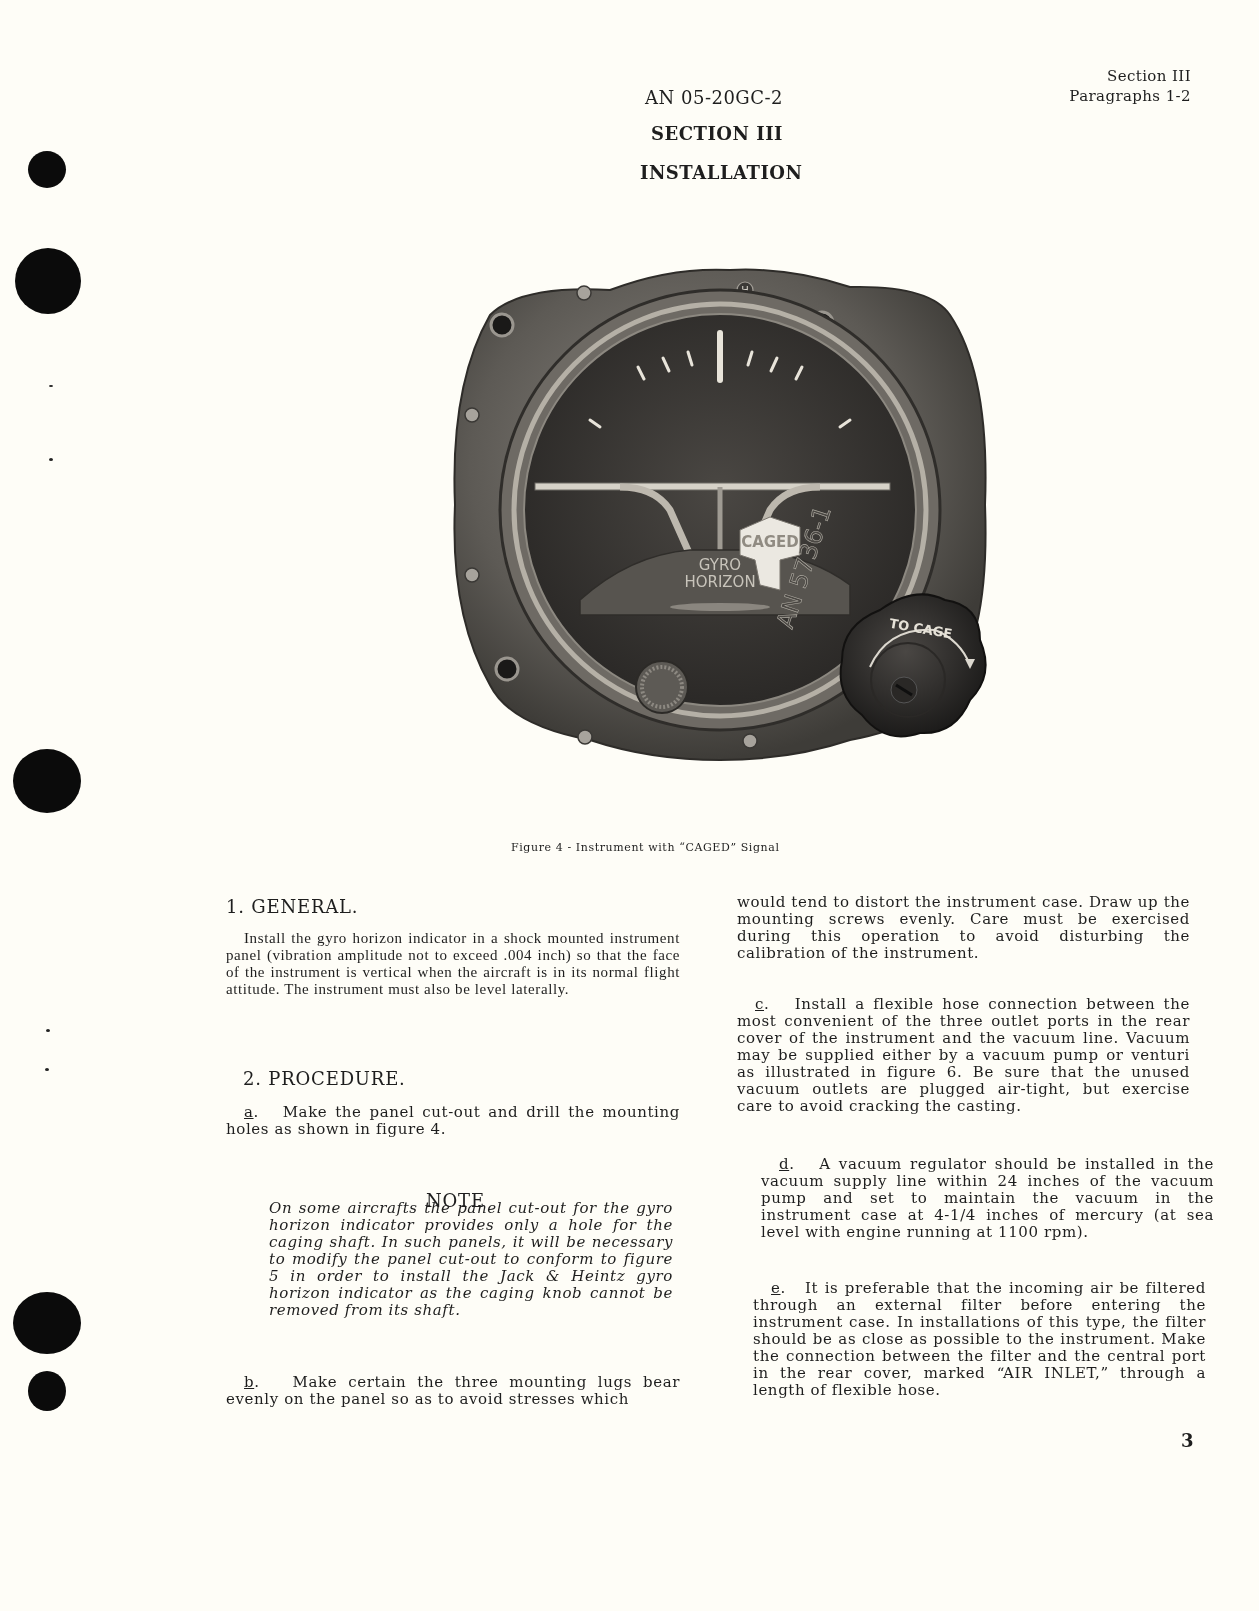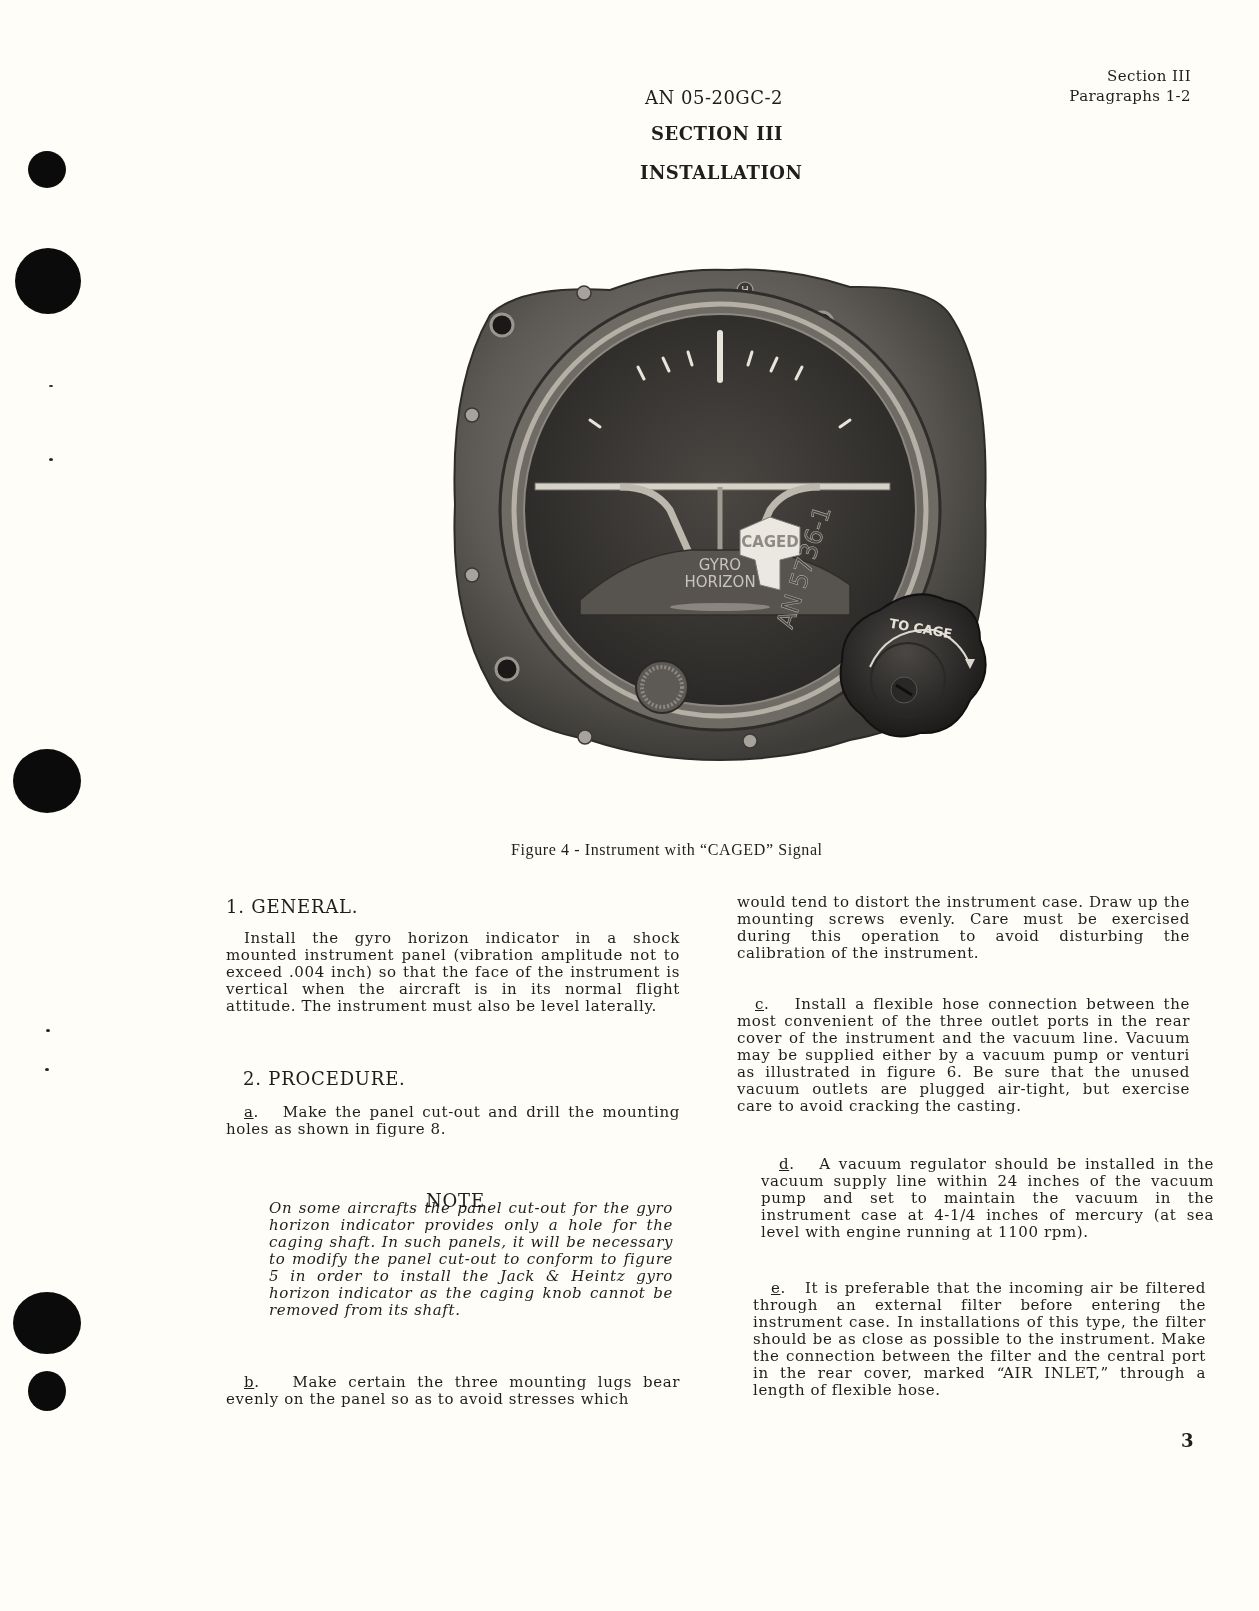--- a/index.html
+++ b/index.html
@@ -14,21 +14,21 @@
   .speck { position: absolute; background: #222; border-radius: 50%; }
   .hdr { font-size: 18px; letter-spacing: 0.5px; }
   .hdr-right { text-align: right; font-size: 15px; line-height: 20px; letter-spacing: 0.4px; }
   .bold { font-weight: bold; }
   .para {
     font-size: 15px; line-height: 17px; letter-spacing: 0.6px;
     text-align: justify; text-align-last: left;
   }
   .para .u { text-decoration: underline; }
   .sec-head { font-size: 18px; letter-spacing: 0.8px; }
-  .caption { font-size: 16px; letter-spacing: 0.6px; font-family: Liberation Serif, serif; }
+  .caption { font-size: 11px; letter-spacing: 0.6px; }
   .figure-wrap { position: absolute; left: 430px; top: 255px; width: 580px; height: 560px; }
 </style>
 </head>
 <body>
 
 <div class="hole" style="left:28px;top:151px;width:38px;height:37px;"></div>
 <div class="hole" style="left:15px;top:248px;width:66px;height:66px;"></div>
 <div class="hole" style="left:13px;top:749px;width:68px;height:64px;"></div>
 <div class="hole" style="left:13px;top:1292px;width:68px;height:62px;"></div>
 <div class="hole" style="left:28px;top:1371px;width:38px;height:40px;"></div>
@@ -121,27 +121,27 @@
     <path d="M440,412 Q458,372 505,375" fill="none" stroke="#dcd8cf" stroke-width="2"></path>
     <path d="M505,375 Q530,385 540,410" fill="none" stroke="#dcd8cf" stroke-width="2"></path>
     <path d="M535,404 L540,414 L545,404 Z" fill="#dcd8cf"></path>
     <text x="490" y="378" font-size="13" text-anchor="middle" fill="#e6e2d8" font-family="DejaVu Sans, sans-serif" font-weight="bold" transform="rotate(10 490 378)">TO CAGE</text>
   </svg>
 </div>
 
 <div class="abs caption" style="left:511px;top:841px;">Figure 4 - Instrument with “CAGED” Signal</div>
 
 <div class="abs sec-head" style="left:226px;top:896px;">1.  GENERAL.</div>
-<div class="abs para" style="left:226px;top:930px;width:454px;text-indent:18px;">Install the gyro horizon indicator in a shock mounted instrument panel (vibration amplitude not to exceed .004 inch) so that the face of the instrument is vertical when the aircraft is in its normal flight attitude. The instrument must also be level laterally.</div>
+<div class="abs para" style="left:226px;top:930px;width:454px;text-indent:18px;font-family:Liberation Serif, serif;">Install the gyro horizon indicator in a shock mounted instrument panel (vibration amplitude not to exceed .004 inch) so that the face of the instrument is vertical when the aircraft is in its normal flight attitude. The instrument must also be level laterally.</div>
 
 <div class="abs sec-head" style="left:226px;top:1068px;margin-left:17px;">2.  PROCEDURE.</div>
 
 <div class="abs para" style="left:226px;top:1104px;width:454px;text-indent:18px;">
   <span class="u">a</span>.&nbsp;&nbsp;
-  <span>Make the panel cut-out and drill the mounting holes as shown in figure 8.</span>
+  <span>Make the panel cut-out and drill the mounting holes as shown in figure 4.</span>
 </div>
 
 <div class="abs sec-head" style="left:426px;top:1190px;">NOTE</div>
 <div class="abs para" style="left:269px;top:1200px;width:404px;font-style:italic;">On some aircrafts the panel cut-out for the gyro horizon indicator provides only a hole for the caging shaft. In such panels, it will be necessary to modify the panel cut-out to conform to figure 5 in order to install the Jack &amp; Heintz gyro horizon indicator as the caging knob cannot be removed from its shaft.</div>
 
 <div class="abs para" style="left:226px;top:1374px;width:454px;text-indent:18px;">
   <span class="u">b</span>.&nbsp;&nbsp;
   <span>Make certain the three mounting lugs bear evenly on the panel so as to avoid stresses which</span>
 </div>
 

